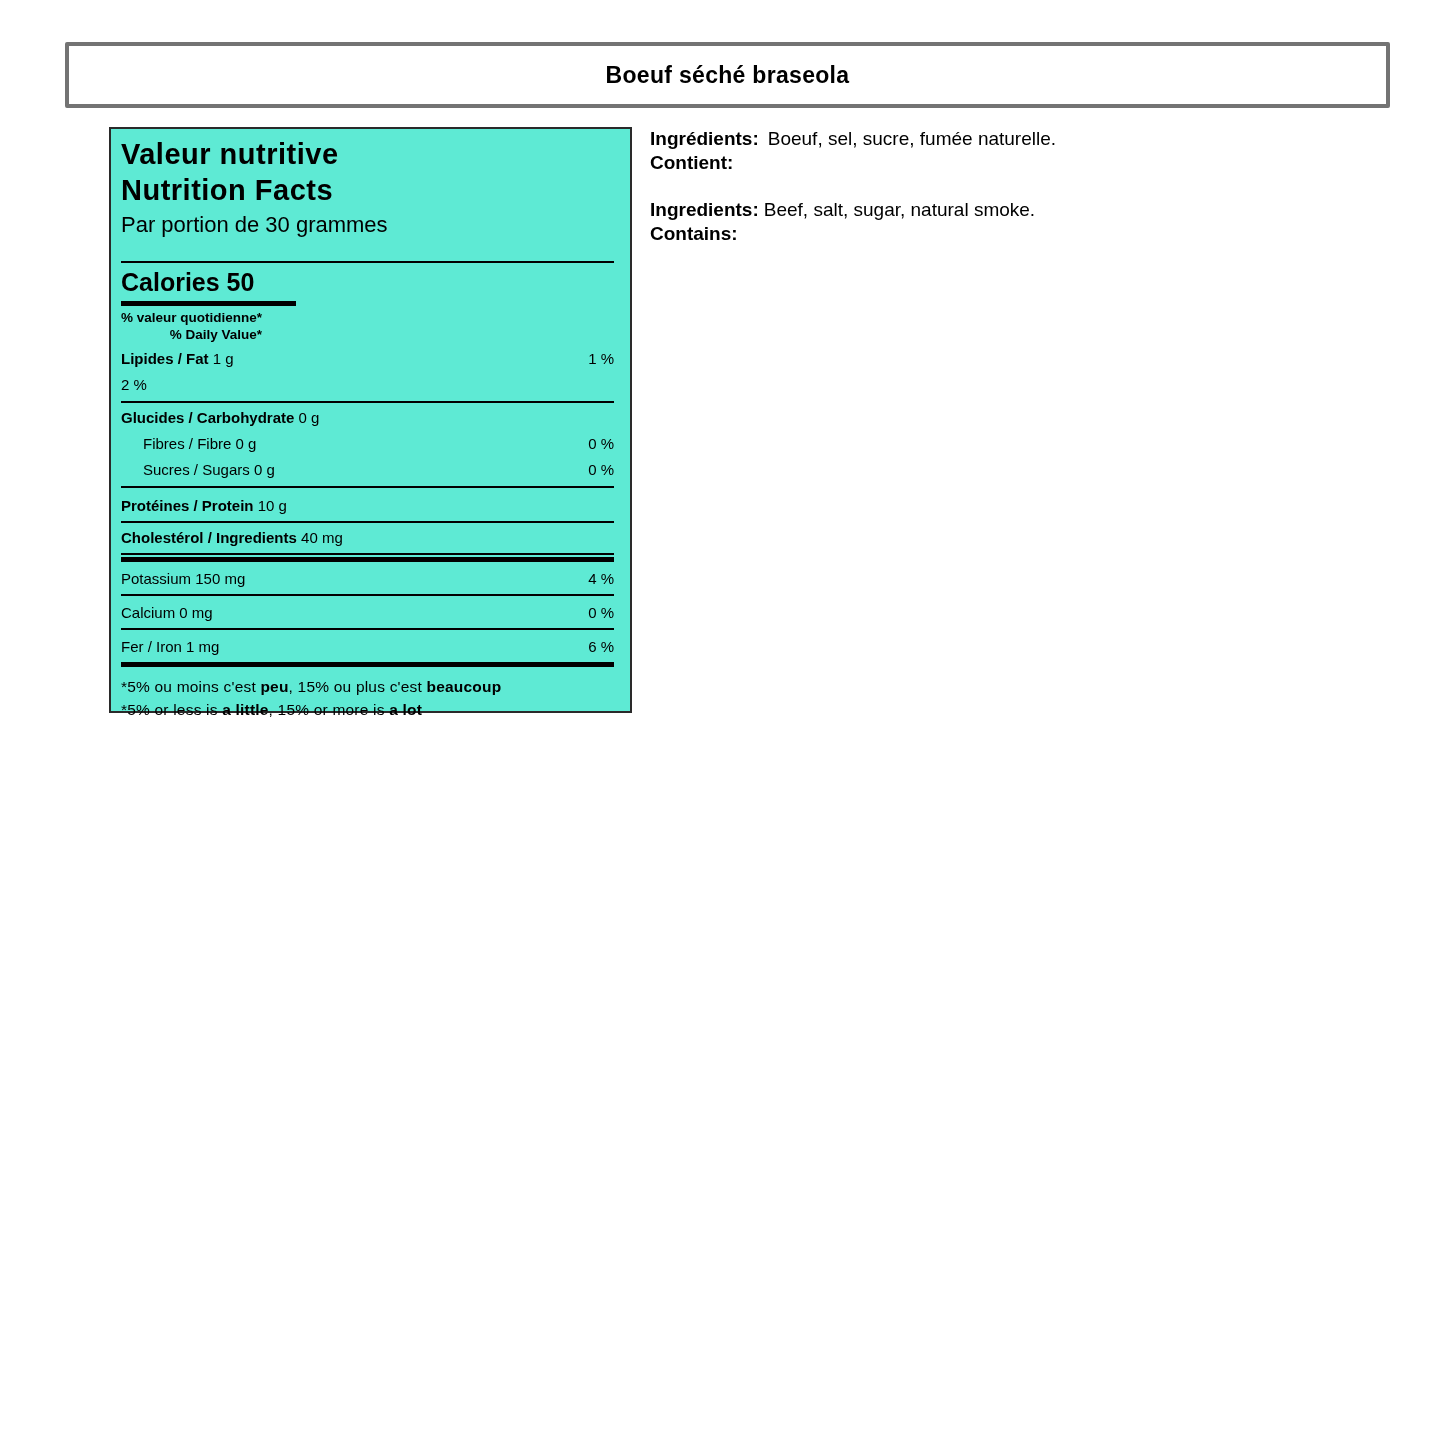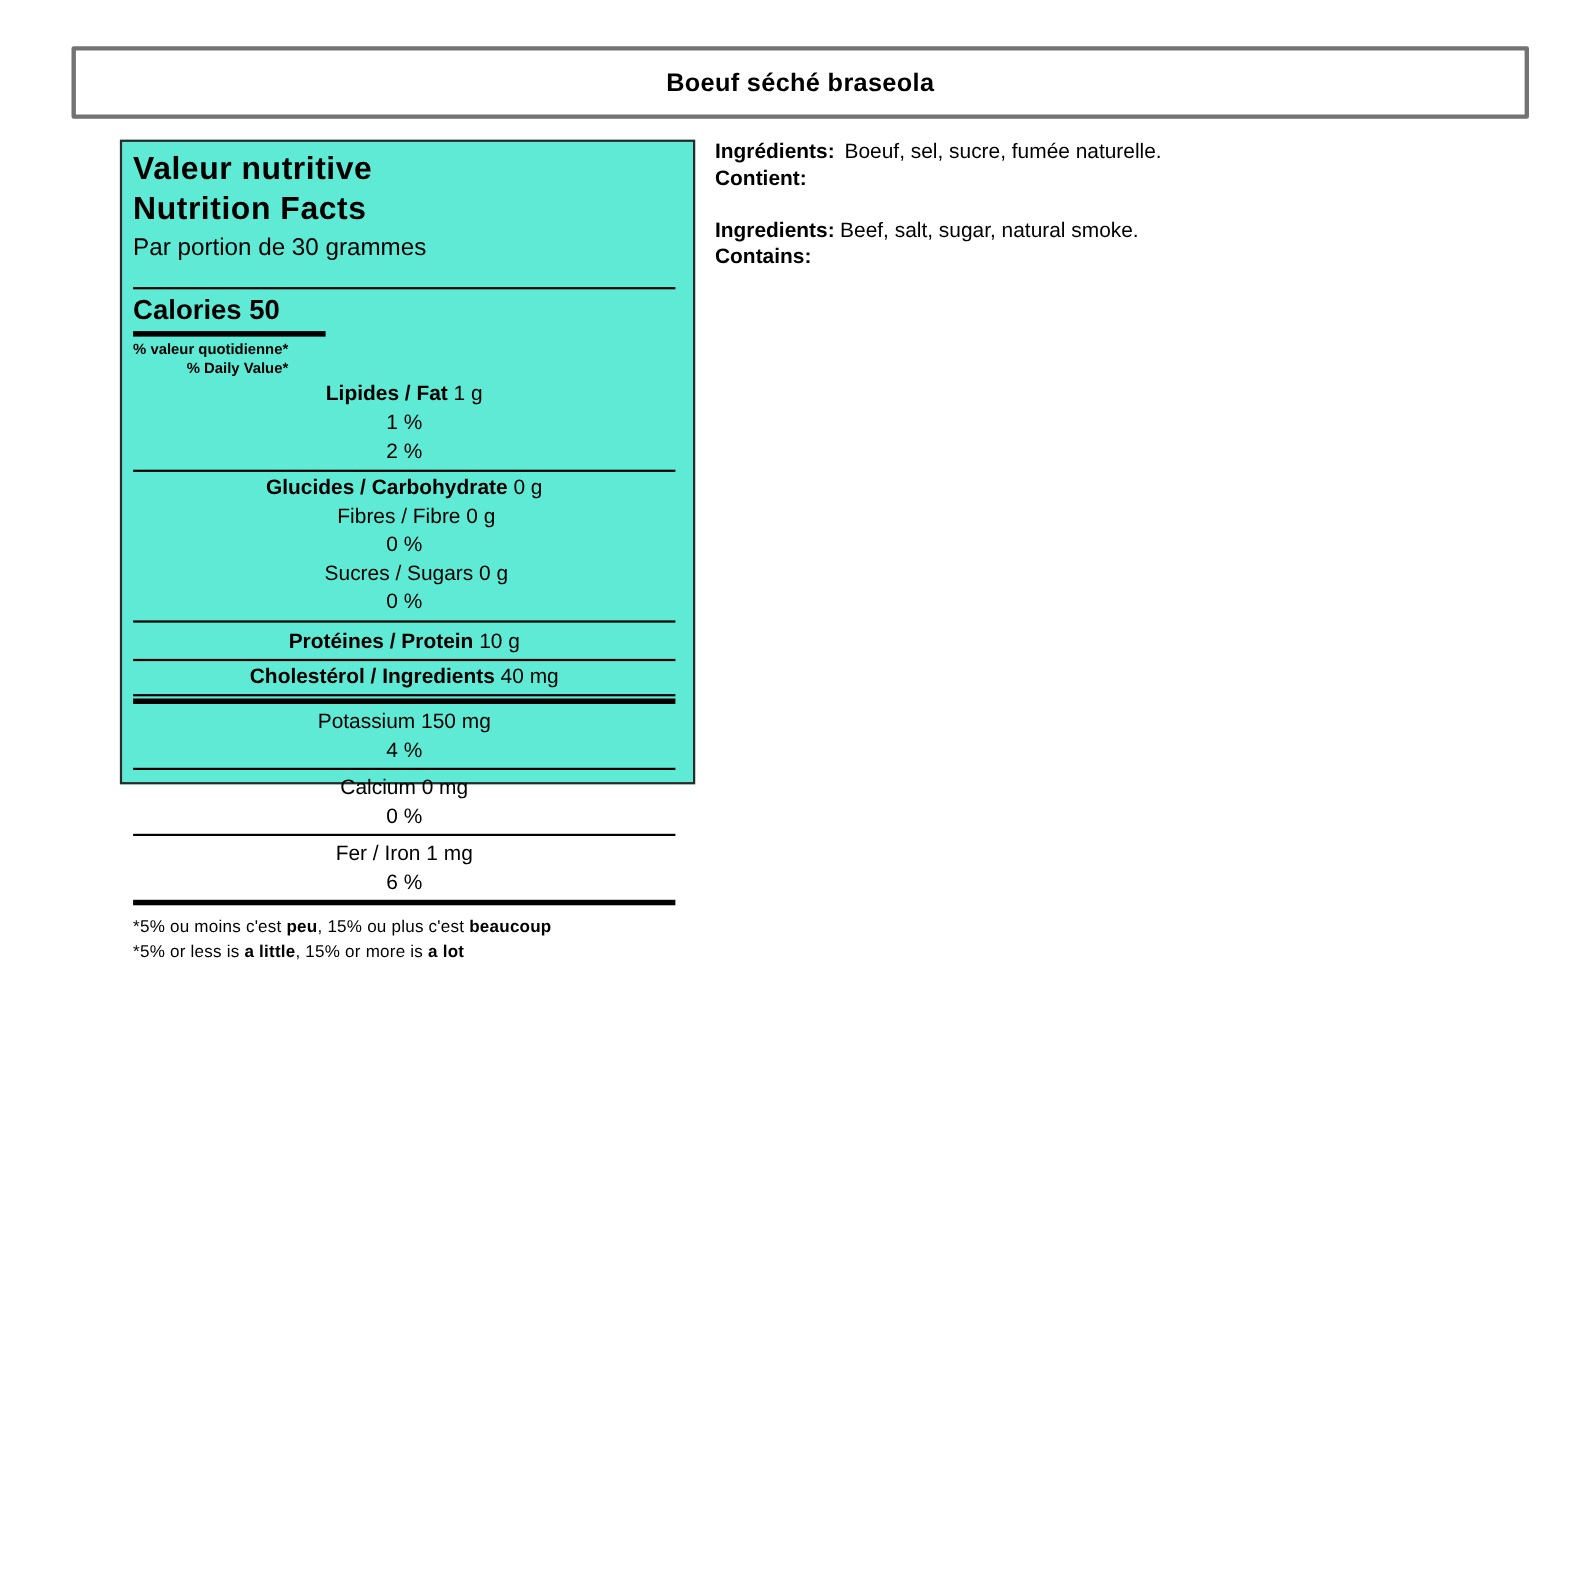--- a/index.html
+++ b/index.html
@@ -91,23 +91,22 @@
     font-size: 13.5px;
     font-weight: bold;
     line-height: 17px;
     padding-top: 3px;
   }
 
   .nf-row {
     display: flex;
     justify-content: space-between;
     align-items: center;
-    font-size: 19px;
+    font-size: 15px;
     line-height: 26px;
-    flex-direction: column;
   }
   .nf-row .bold { font-weight: bold; }
   .nf-row .dv { white-space: nowrap; }
   .indent { padding-left: 22px; }
   .sub-lines { line-height: 24px; }
   .mt2 { margin-top: 2px; }
   .mt3 { margin-top: 3px; }
   .mt4 { margin-top: 4px; }
   .mt5 { margin-top: 5px; }
   .mt6 { margin-top: 6px; }

